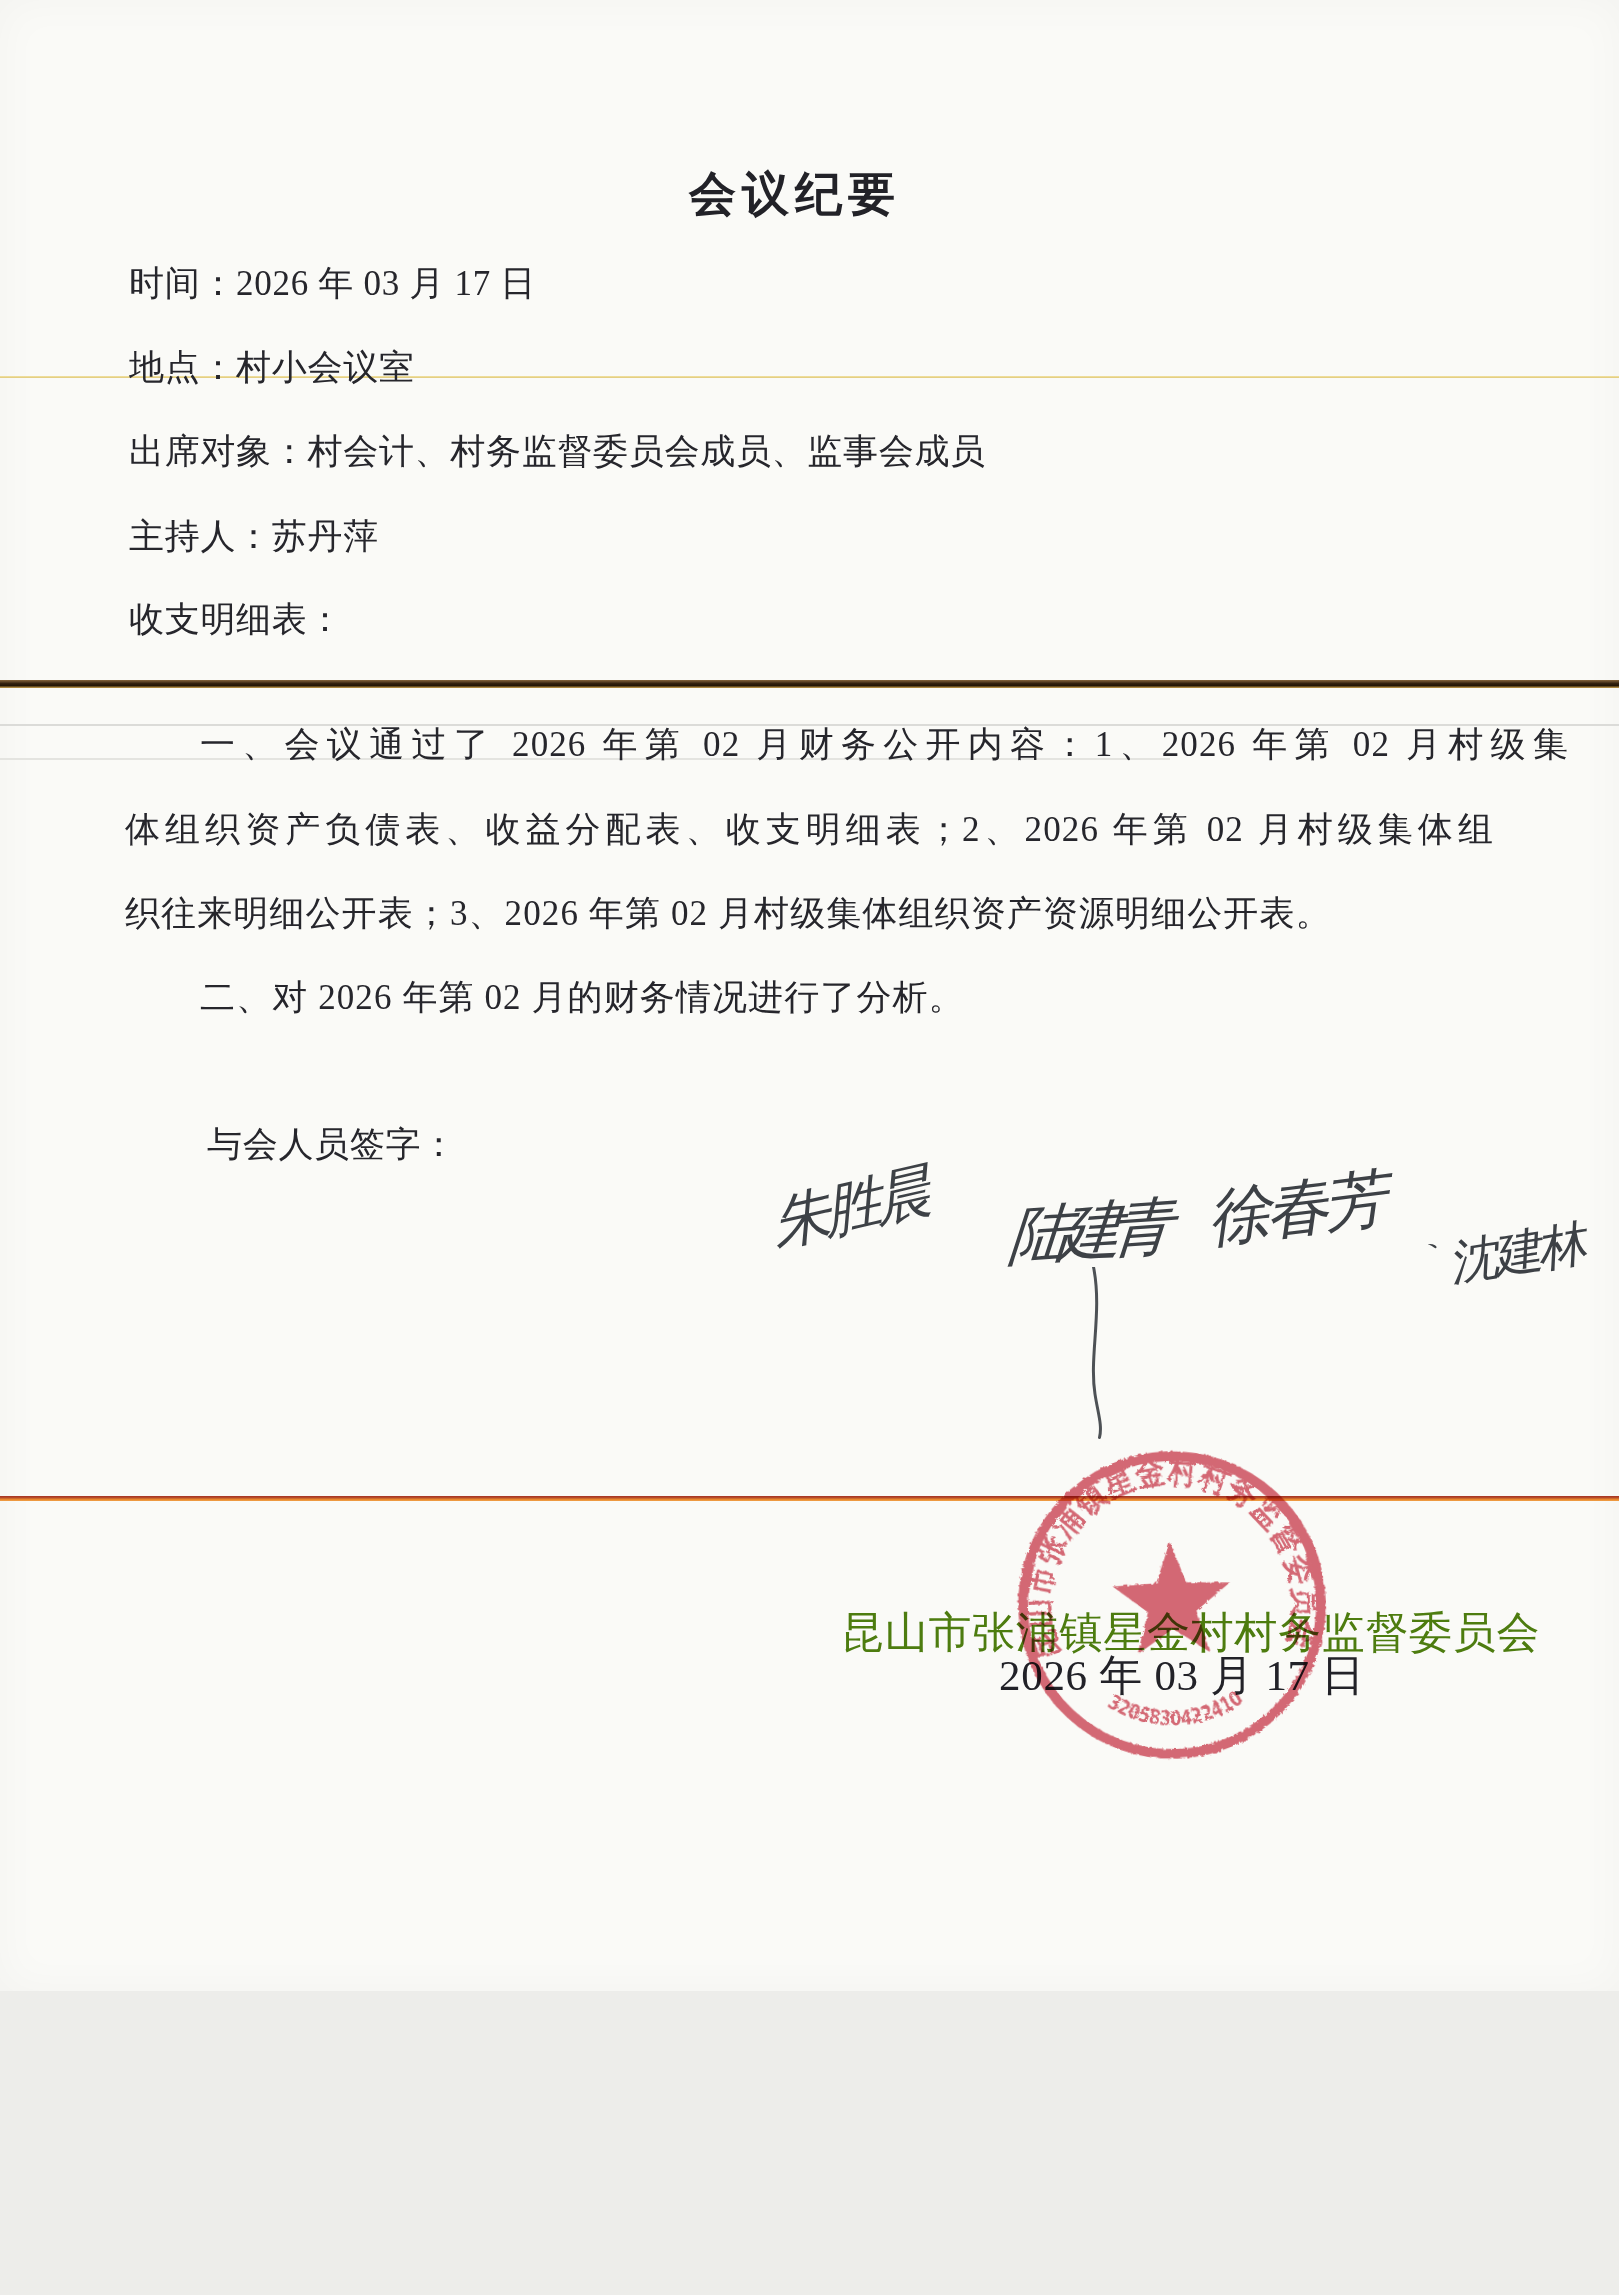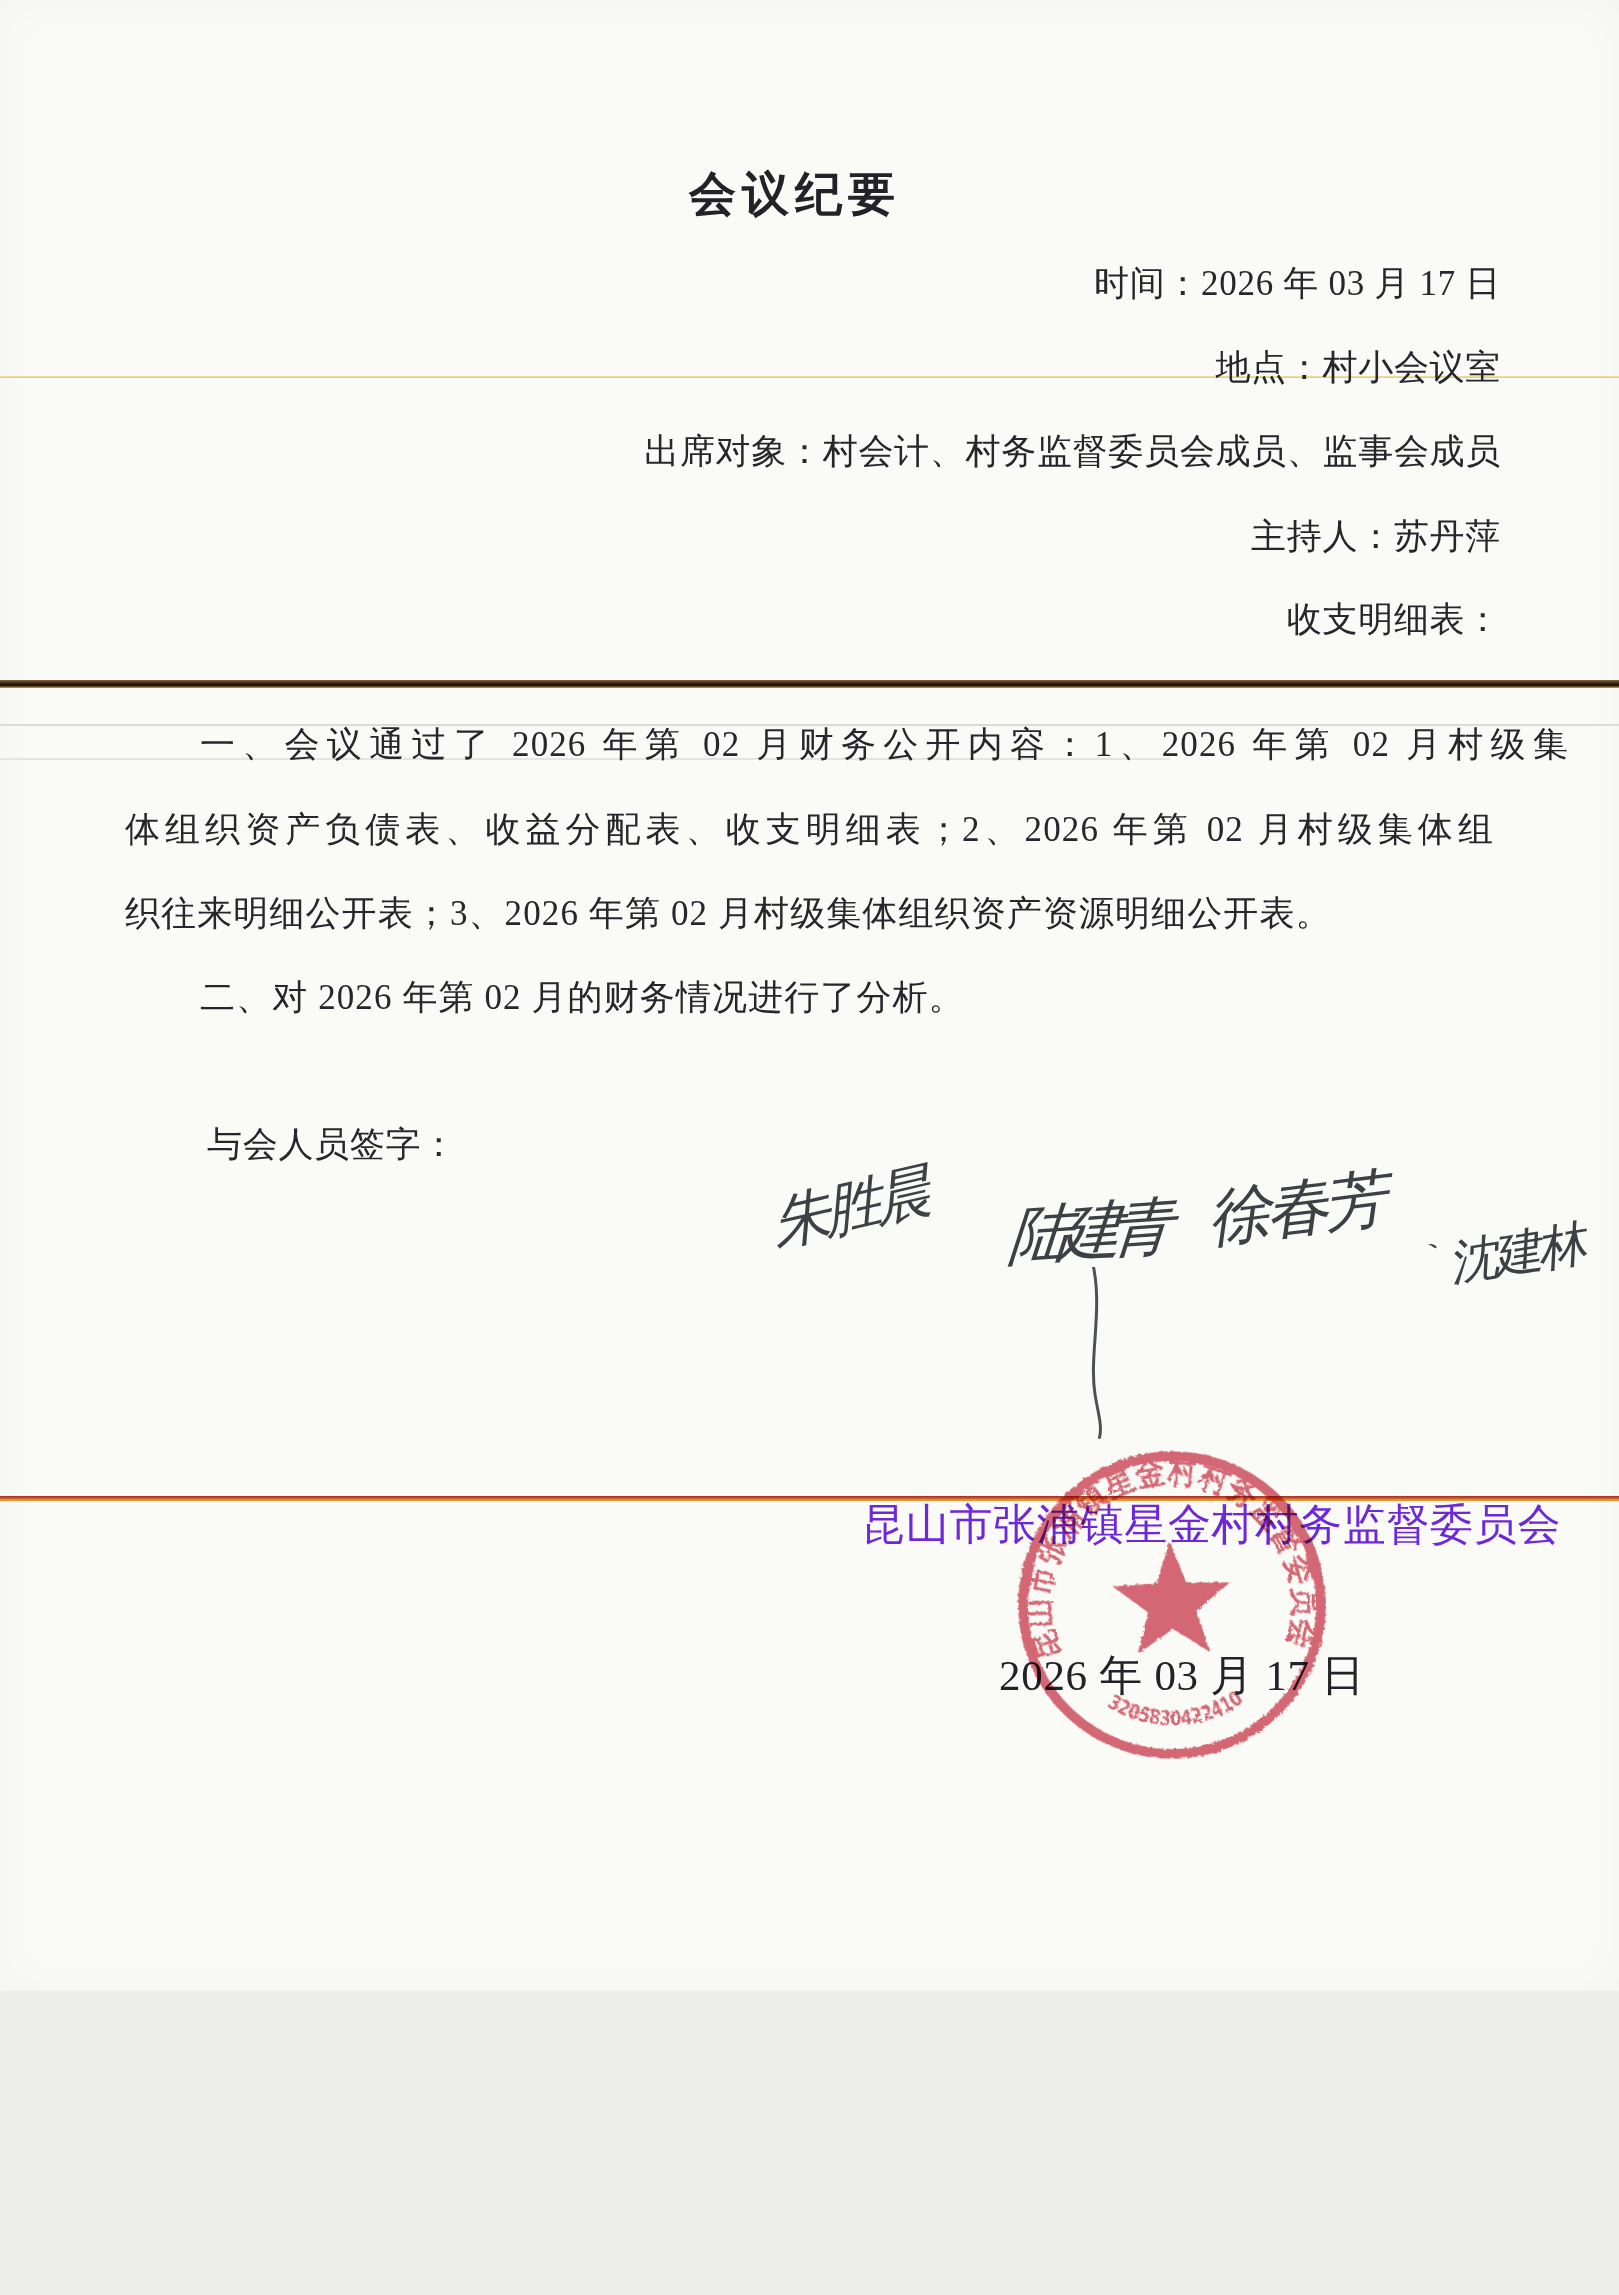--- a/index.html
+++ b/index.html
@@ -13,21 +13,21 @@
     box-shadow:inset 0 0 45px rgba(0,0,0,0.03);
   }
   .doc-title{
     position:absolute;top:163px;left:0;right:30px;
     text-align:center;
     font-size:47px;font-weight:bold;letter-spacing:6px;
     color:#222228;
   }
   .meta-row{
     position:absolute;left:129px;width:1372px;height:43px;
-    font-size:35px;line-height:43px;white-space:nowrap;text-align:right;
+    font-size:35px;line-height:43px;white-space:nowrap;
   }
   .meta-label{letter-spacing:0.7px;}
   .meta-value{letter-spacing:0.7px;}
   .body-line{
     position:absolute;left:125px;width:1369px;height:45px;
     font-size:35px;line-height:45px;letter-spacing:1.1px;
     white-space:nowrap;
     margin-top:17px;
   }
   .body-line.justified{
@@ -55,22 +55,22 @@
   .flourish{position:absolute;left:1050px;top:1267px;pointer-events:none;}
 
   .hline{position:absolute;left:0;width:1620px;pointer-events:none;}
   .line-yellow{top:376px;height:2.2px;background:linear-gradient(#f2e3a6,#dfc878);}
   .line-brown{top:680px;height:8.2px;background:linear-gradient(#86653d 0%,#32200e 45%,#241505 70%,#cda450 100%);}
   .line-faint1{top:724px;height:1.5px;background:#dbdbd8;}
   .line-faint2{top:758px;height:1.5px;background:#e4e4e0;width:1170px;}
   .line-orange{top:1496px;height:4.5px;background:linear-gradient(#a93a26 20%,#e8872e 70%,#f0a24a 100%);}
 
   .footer-committee{
-    position:absolute;left:841px;top:1496px;
-    font-size:43px;letter-spacing:0.7px;white-space:nowrap;color:#6d28d9;margin-left:21px;
+    position:absolute;left:841px;top:1604px;
+    font-size:43px;letter-spacing:0.7px;white-space:nowrap;color:#4d7c0f;
   }
   .footer-date{
     position:absolute;left:999px;top:1647px;
     font-size:43px;letter-spacing:0.7px;white-space:nowrap;color:#222228;
   }
   .seal{
     position:absolute;left:1008px;top:1441px;
     width:328px;height:328px;
     mix-blend-mode:multiply;
     opacity:.88;

